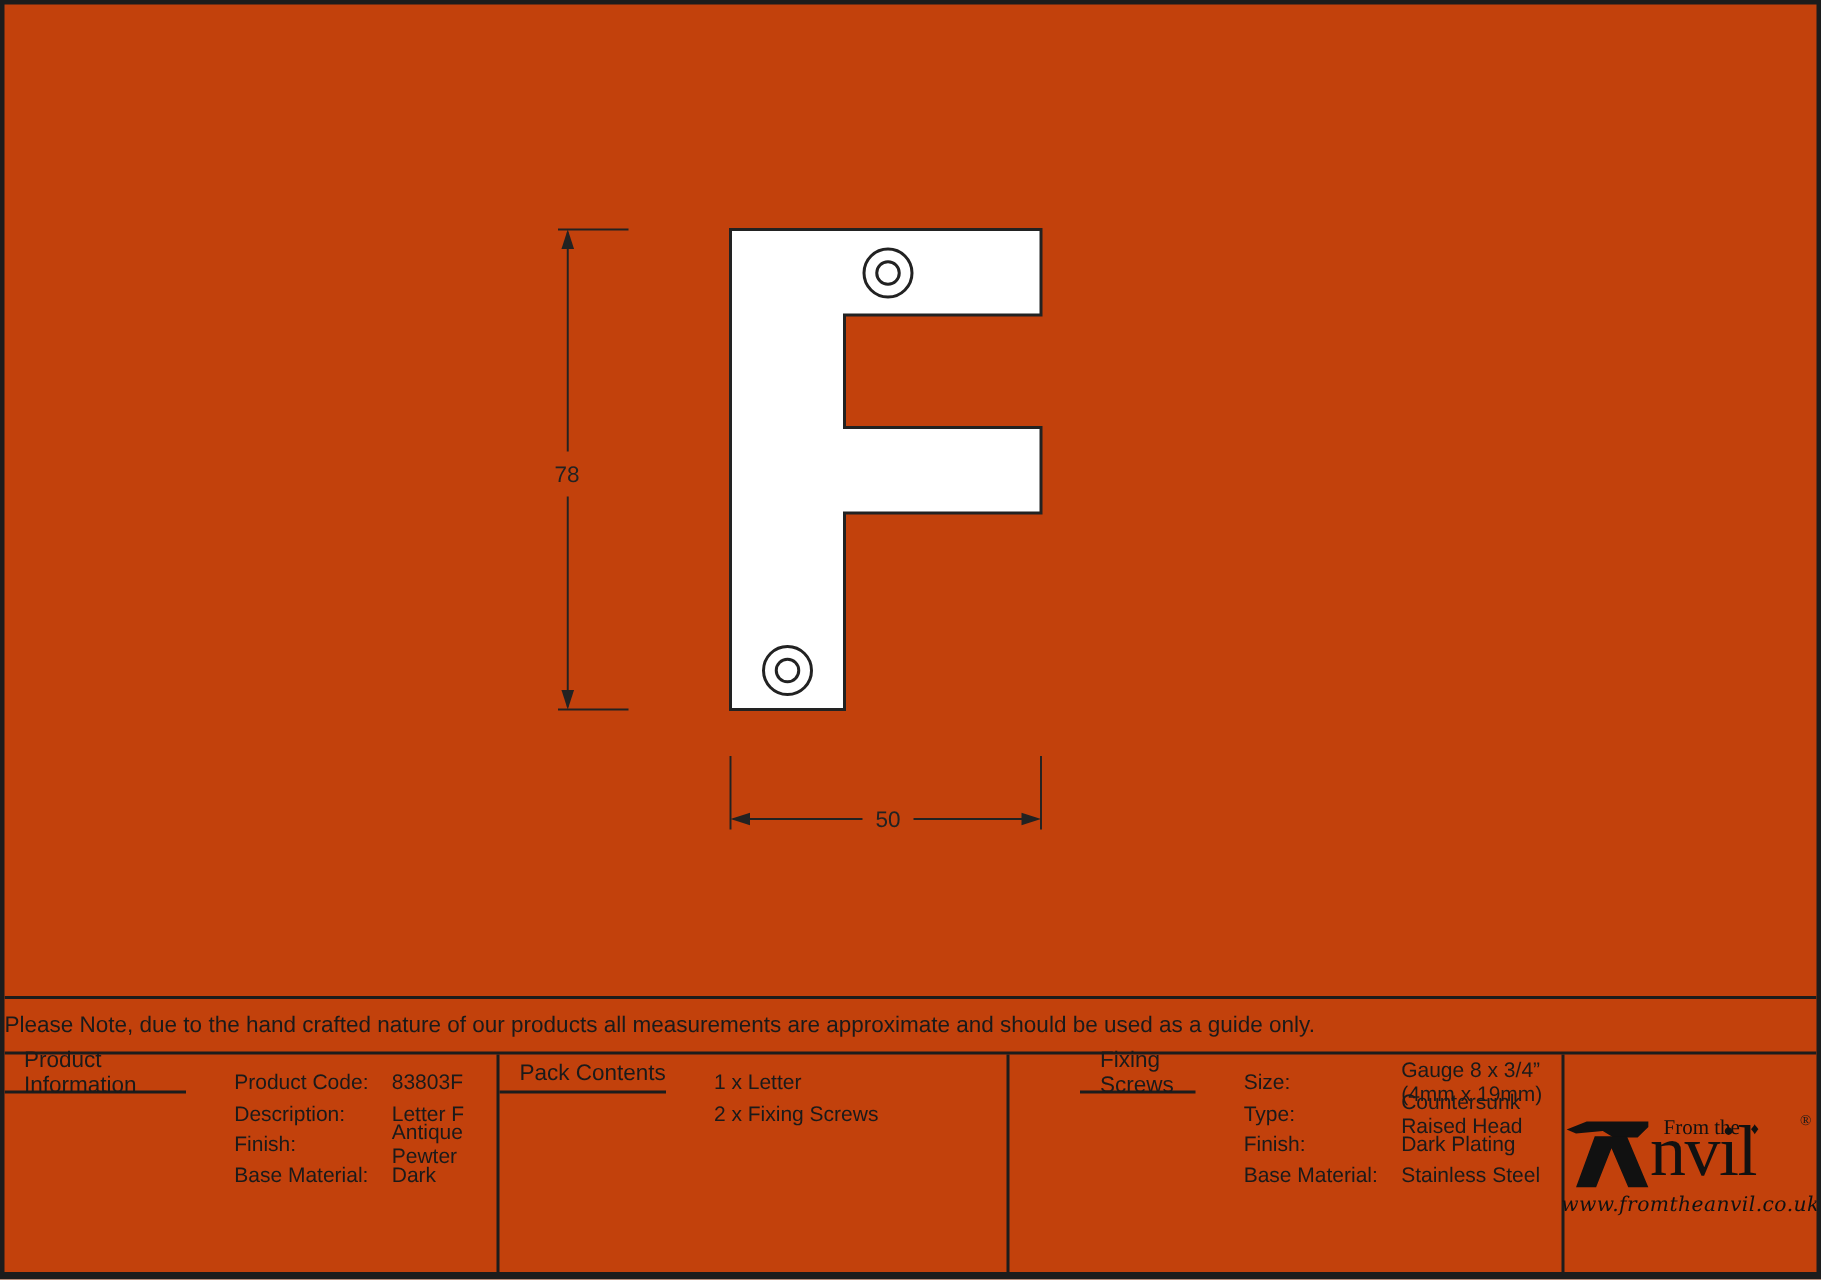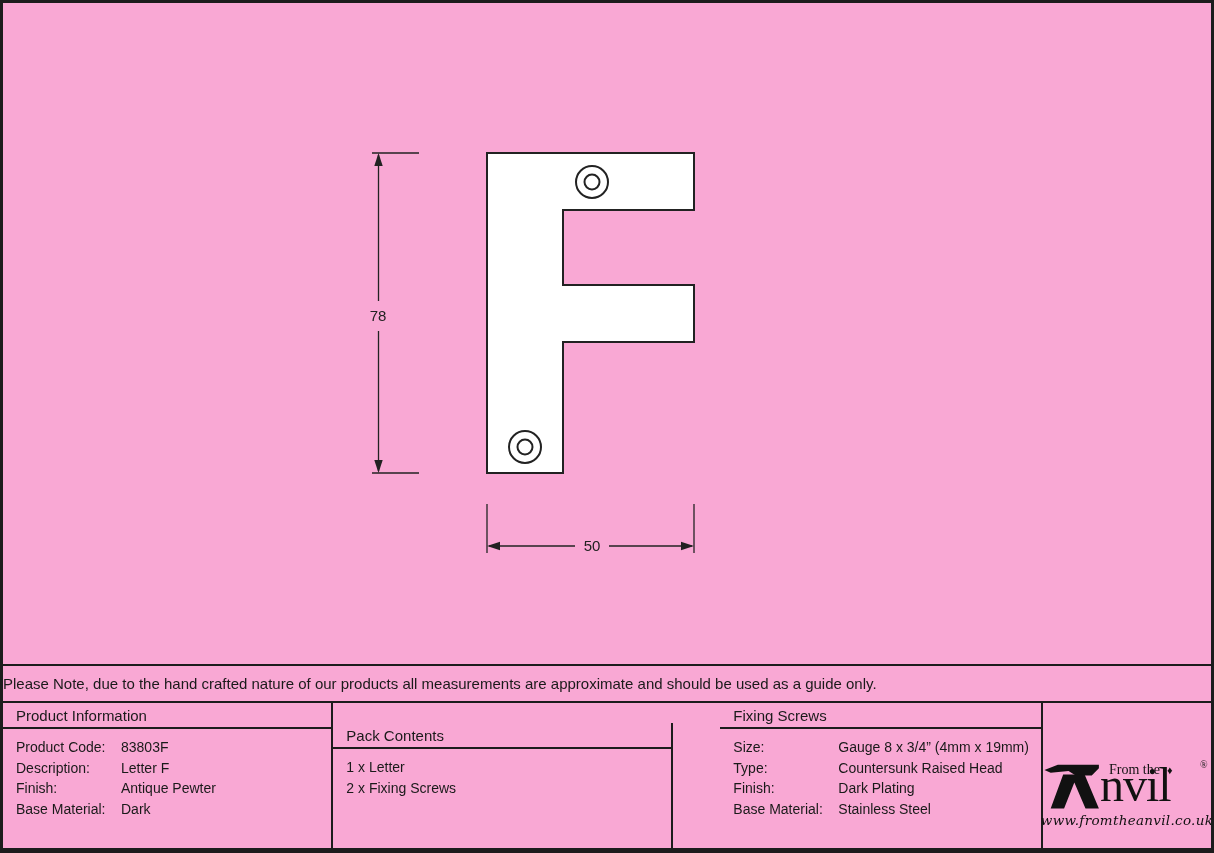--- a/index.html
+++ b/index.html
@@ -1,40 +1,40 @@
 <!DOCTYPE html>
 <html><head>
 <meta charset="utf-8">
 <style>
   * { margin:0; padding:0; box-sizing:border-box; }
   html,body { background:#ffffff; }
   body { font-family:"Liberation Sans", sans-serif; color:#1a1a1a; }
 
   .sheet {
-    position:relative; width:1214px; height:853px; background:#f9a8d4;
+    position:relative; width:1214px; height:853px; background:#c2410c;
     border:3px solid #1c1c1c; border-bottom-width:5px;
     display:flex; flex-direction:column; overflow:hidden;
   }
 
   
   .drawing-area { height:661px; position:relative; }
   .drawing-area svg { display:block; }
   .dim-text { font-family:"Liberation Sans", sans-serif; font-size:15px; fill:#222; }
 
   
   .note-row {
     height:39px; border-top:2px solid #1c1c1c; border-bottom:2px solid #1c1c1c;
     display:flex; align-items:center; font-size:15px;
   }
 
   
   .info-table { flex:1; display:flex; }
-  .col { display:flex; flex-direction:column; border-right:2px solid #1c1c1c; }
+  .col { display:flex; border-right:2px solid #1c1c1c;gap:19px; }
   .col-product  { width:344px; }
-  .col-pack     { width:354px;margin-top:20px; }
+  .col-pack     { width:354px; }
   .col-screws   { width:336px;margin-left:47px; }
   .col-logo     { flex:1; border-right:none; display:flex; align-items:flex-start; justify-content:center; }
   .col-header {
     height:26px; border-bottom:2px solid #1c1c1c;
     display:flex; align-items:center; padding-left:13px;
     font-size:15px;
   }
   .col-body { padding:8px 10px 0 13px; font-size:14px; }
   .spec-row { display:flex; height:20.5px; align-items:center; }
   .spec-label { width:105px; flex:0 0 105px; }

